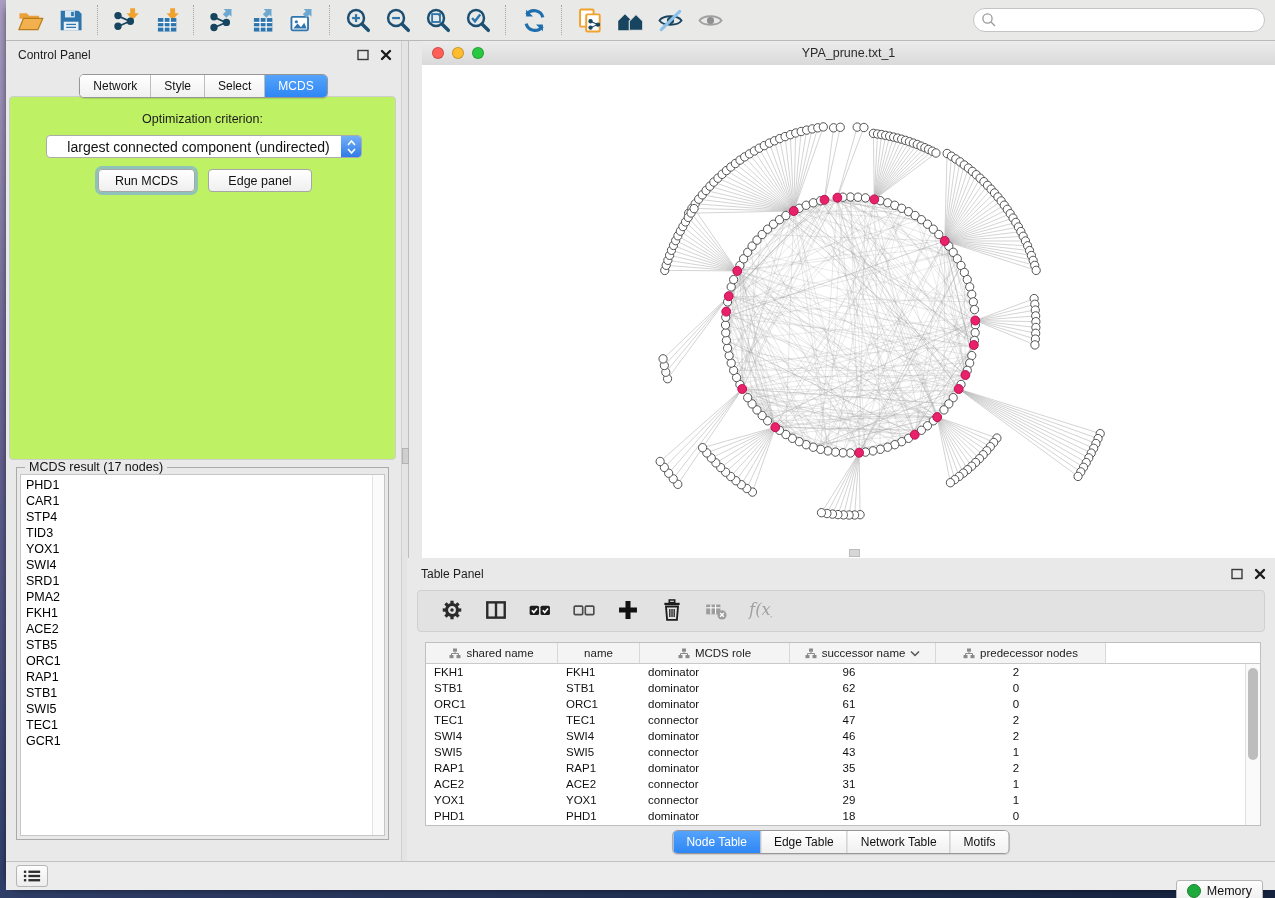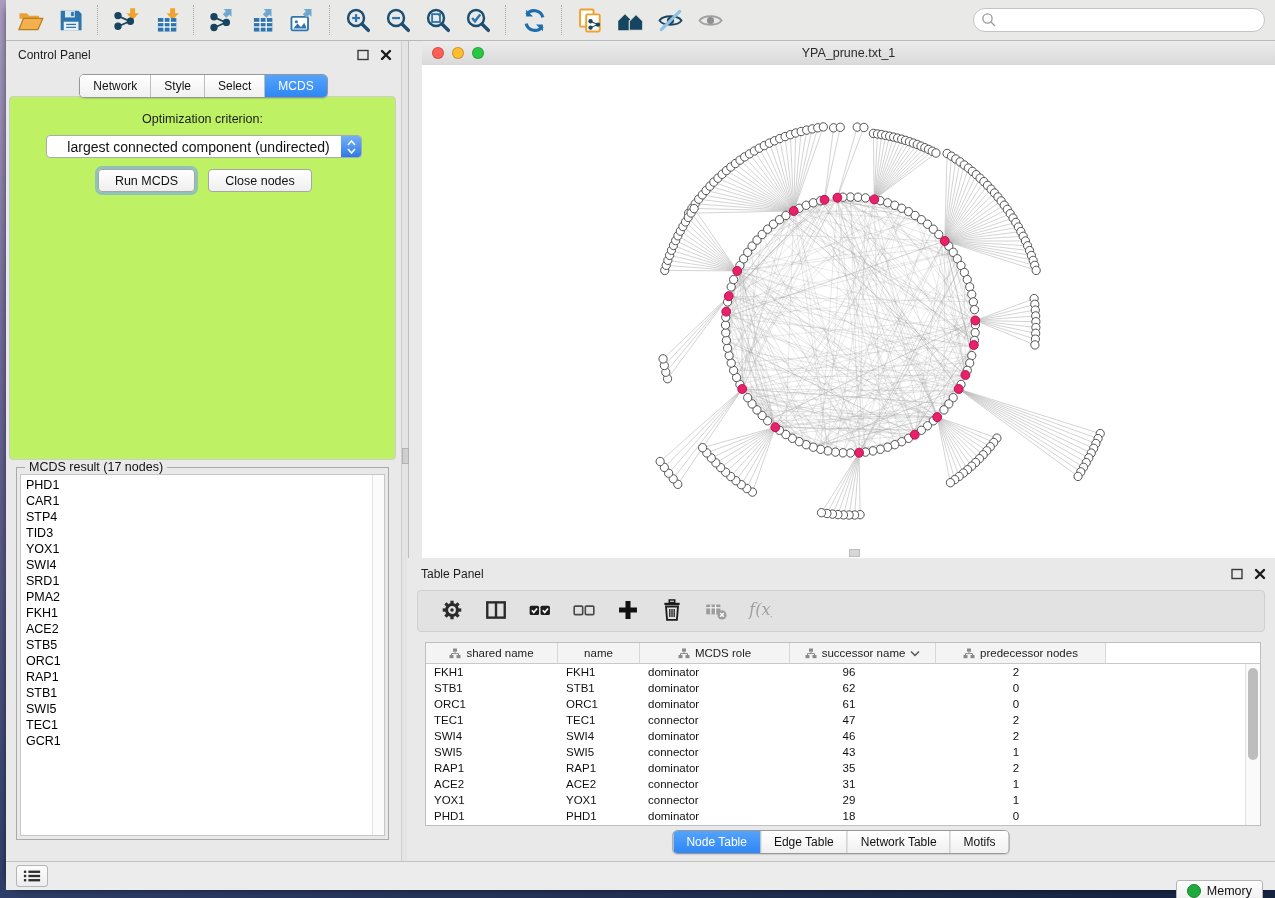--- a/index.html
+++ b/index.html
@@ -343,21 +343,21 @@
         <span class="dd-step">
           <svg width="9" height="6" viewBox="0 0 9 6">
               <path d="M1 5l3.5-4L8 5" fill="none" stroke="#fff" stroke-width="1.6"></path>
             </svg>
           <svg width="9" height="6" viewBox="0 0 9 6">
               <path d="M1 1l3.5 4L8 1" fill="none" stroke="#fff" stroke-width="1.6"></path>
             </svg>
         </span>
       </div>
       <button class="btn focus-ring run-btn">Run MCDS</button>
-      <button class="btn close-btn">Close nodes</button>
+      <button class="btn close-btn">Edge panel</button>
     </div>
     <div class="fieldset">
       <span class="legend">MCDS result (17 nodes)</span>
       <div class="result-list">
         <ul id="result-ul">
             <li>PHD1</li>
             <li>CAR1</li>
             <li>STP4</li>
             <li>TID3</li>
             <li>YOX1</li>

